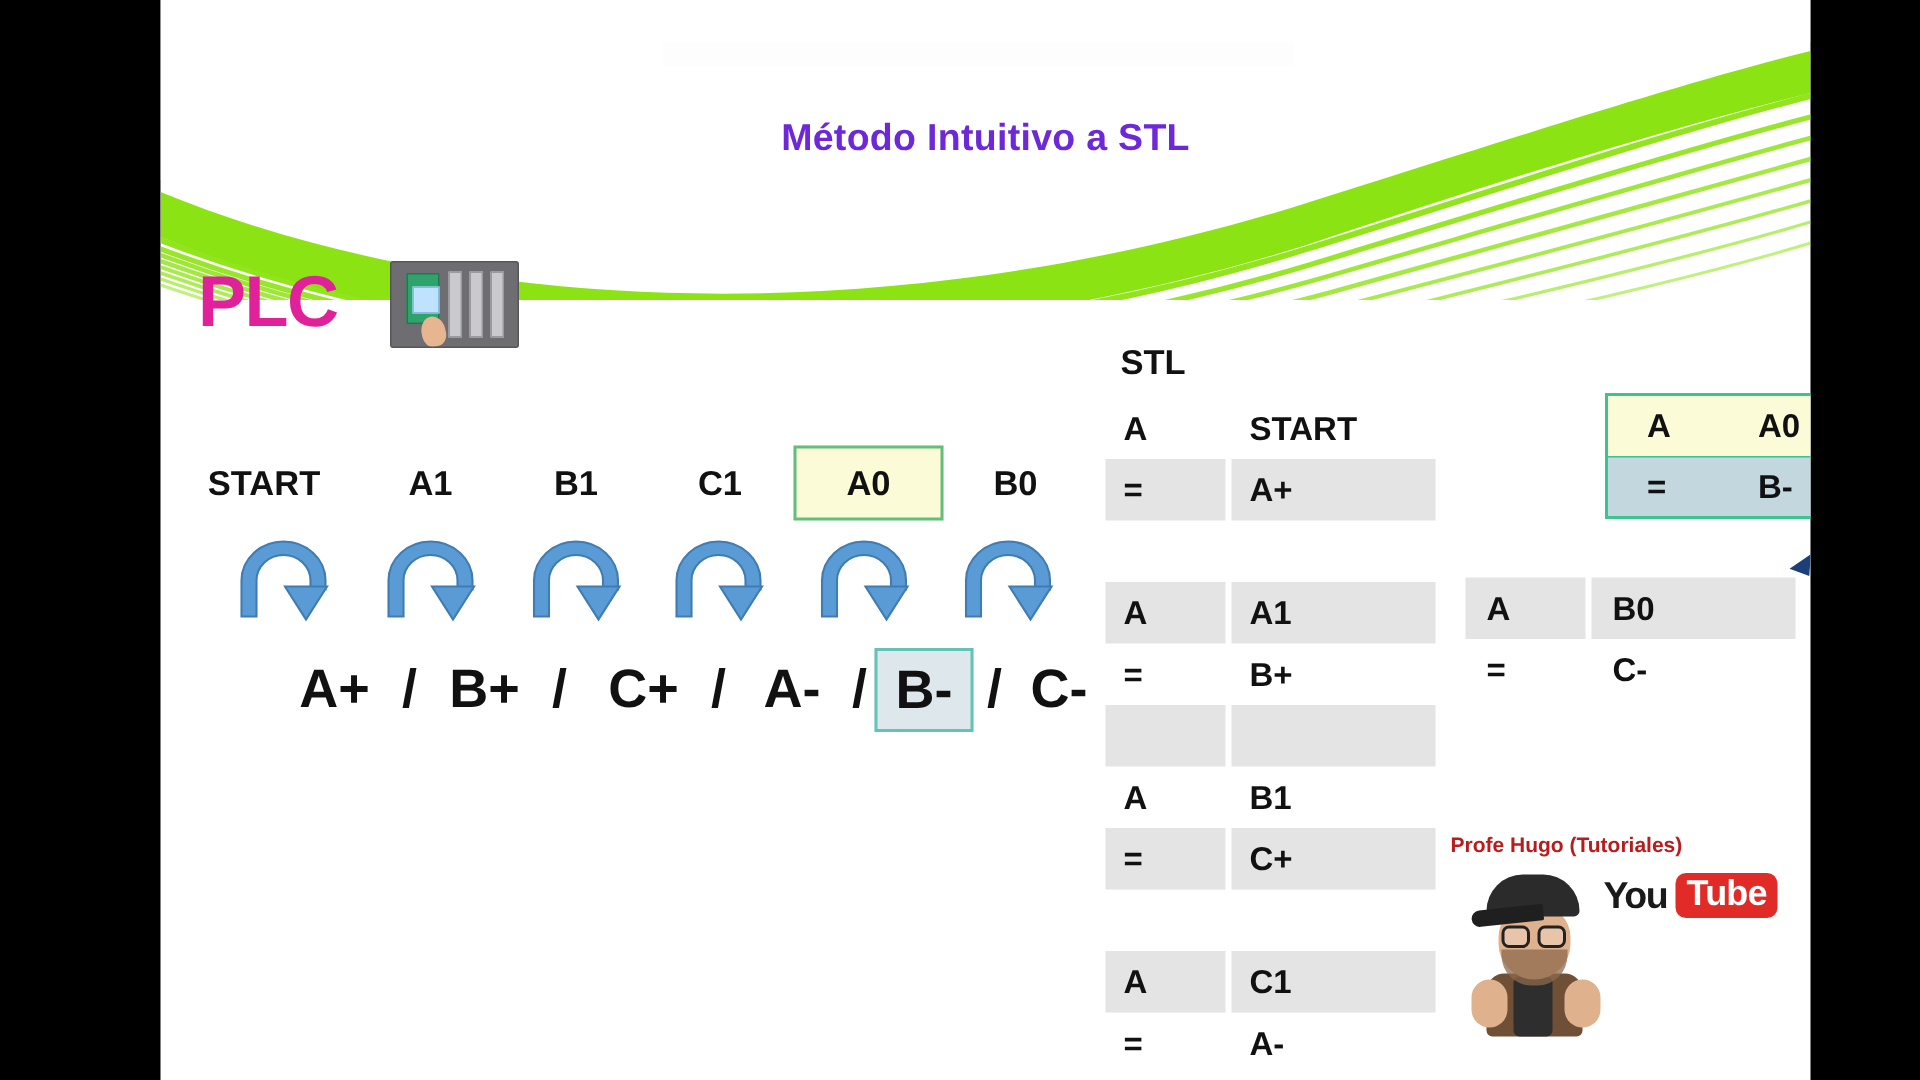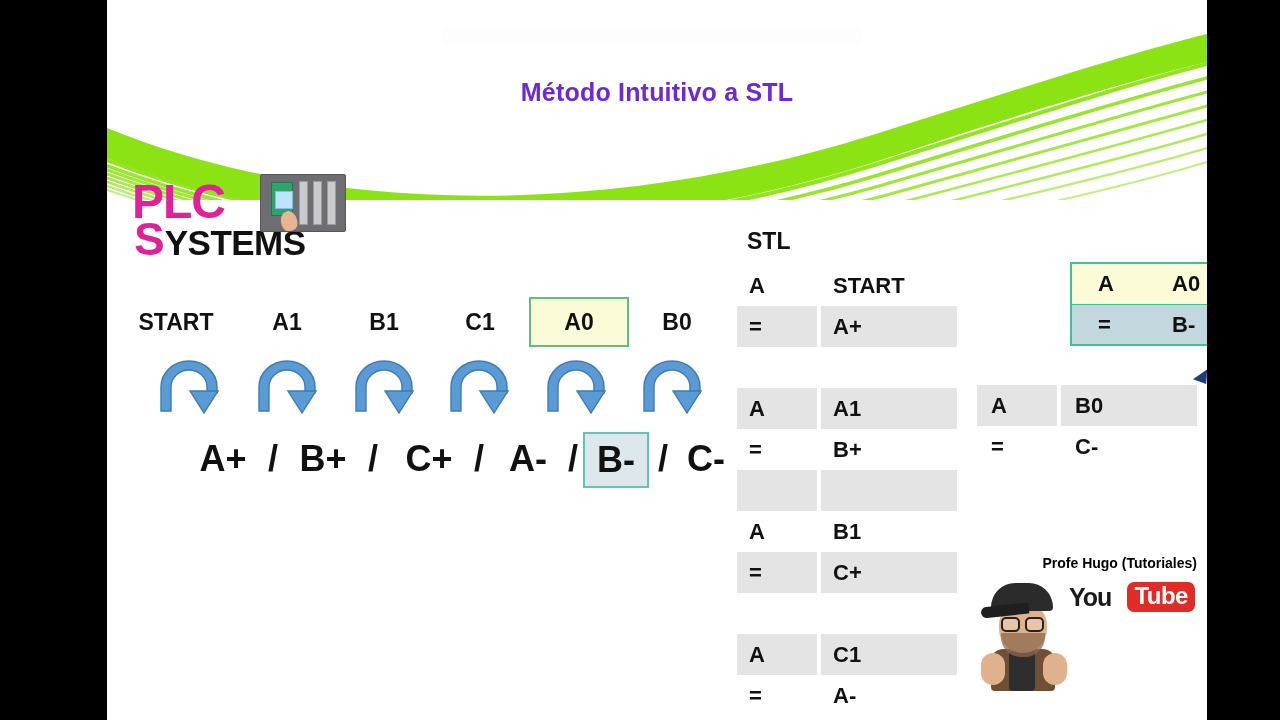--- a/index.html
+++ b/index.html
@@ -118,31 +118,31 @@
   .hl-cell {
     position:absolute; top:0; height:40px; line-height:40px;
     font-size:22px; font-weight:bold; color:#111;
   }
   .hl-cell.c1 { left:0;   width:86px; padding-left:26px; }
   .hl-cell.c2 { left:86px; width:150px; padding-left:14px; }
 
   
   .credit { position:absolute; left:860px; top:555px; width:230px; height:140px; }
   .credit-name {
-    position:absolute; left:0; top:0; width:230px; text-align:right;
-    font-size:14px; font-weight:bold; color:#000000;
+    position:absolute; left:0; top:0; width:230px; text-align:left;
+    font-size:14px; font-weight:bold; color:#b91c1c;
   }
   .yt-logo {
     position:absolute; left:102px; top:25px; width:108px; height:34px;
     display:flex; align-items:center;
   }
   .yt-you { font-size:25px; font-weight:bold; color:#1a1a1a; letter-spacing:-1px; }
   .yt-tube {
     background:#e12b27; color:#fff; font-size:24px; font-weight:bold;
-    padding:0 7px 2px 7px; border-radius:7px; margin-left:16px; letter-spacing:-.5px;
+    padding:0 7px 2px 7px; border-radius:7px; margin-left:6px; letter-spacing:-.5px;
   }
   .avatar { position:absolute; left:8px; top:28px; width:96px; height:108px; }
   .av-cap {
     position:absolute; left:16px; top:0; width:62px; height:28px;
     background:#2b2b2b; border-radius:26px 26px 4px 4px;
   }
   .av-brim {
     position:absolute; left:6px; top:22px; width:48px; height:11px;
     background:#1f1f1f; border-radius:10px 2px 2px 10px; transform:rotate(-6deg);
   }
@@ -205,23 +205,20 @@
         <path d="M0,186 C266,278 532,280 788,226 C926,194 1026,170 1100,148" stroke-width="2.2" opacity=".62"></path>
         <path d="M0,190 C270,282 534,286 792,236 C930,206 1028,184 1100,162" stroke-width="2" opacity=".55"></path>
       </g>
     </svg>
     <div class="faint-strip"></div>
 
     <div class="title">Método Intuitivo a STL</div>
 
     <div class="logo">
       <div class="logo-plc">PLC</div>
-      <div class="logo-sys">
-        <span class="s">S</span><span class="ystems">YSTEMS</span>
-      </div>
       <div class="logo-dev">
         <div class="dev-screen"></div>
         <div class="dev-slot" style="left:38px"></div>
         <div class="dev-slot" style="left:52px"></div>
         <div class="dev-slot" style="left:66px"></div>
         <div class="dev-finger"></div>
       </div>
     </div>
 
     <div class="seq">

